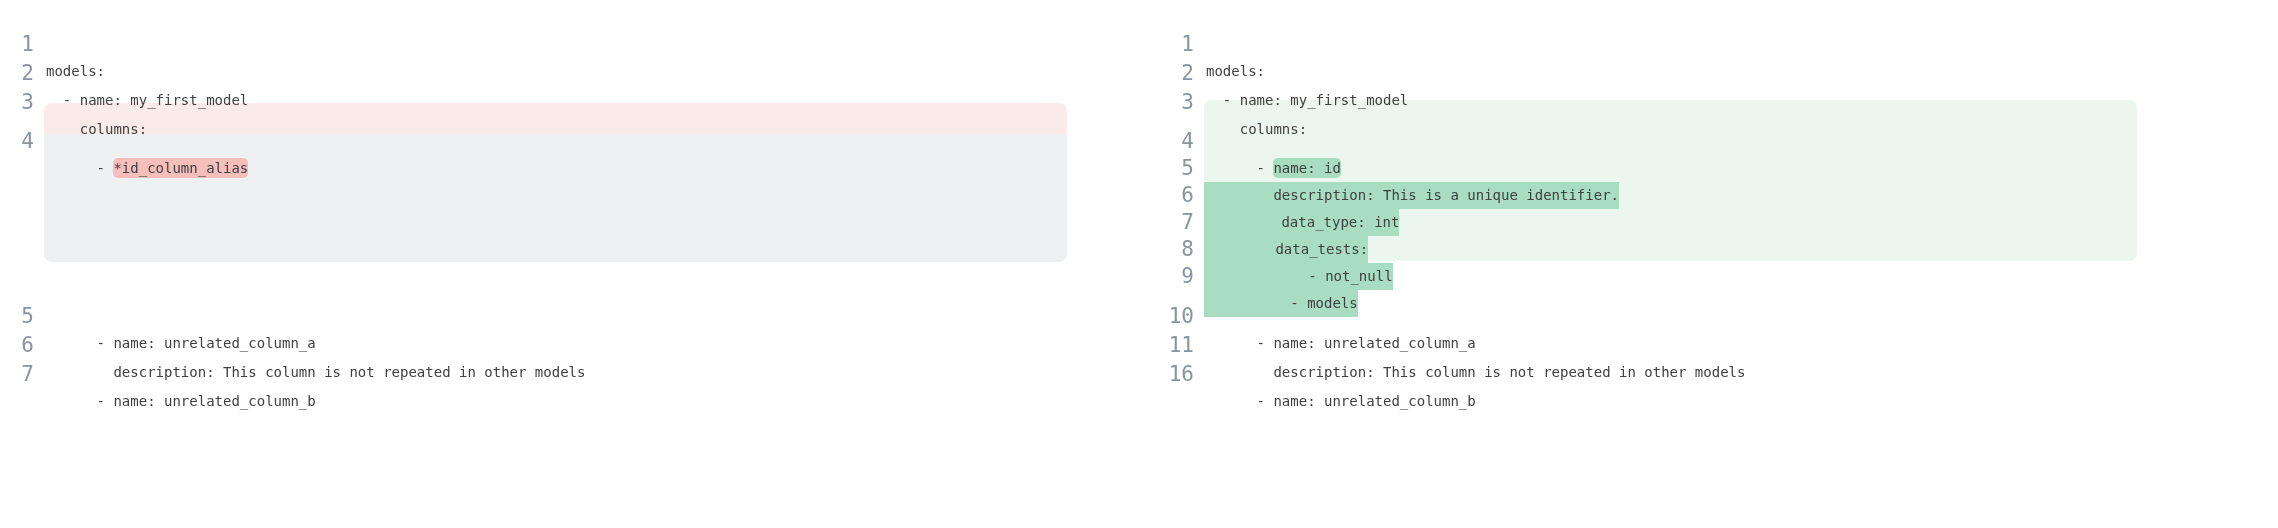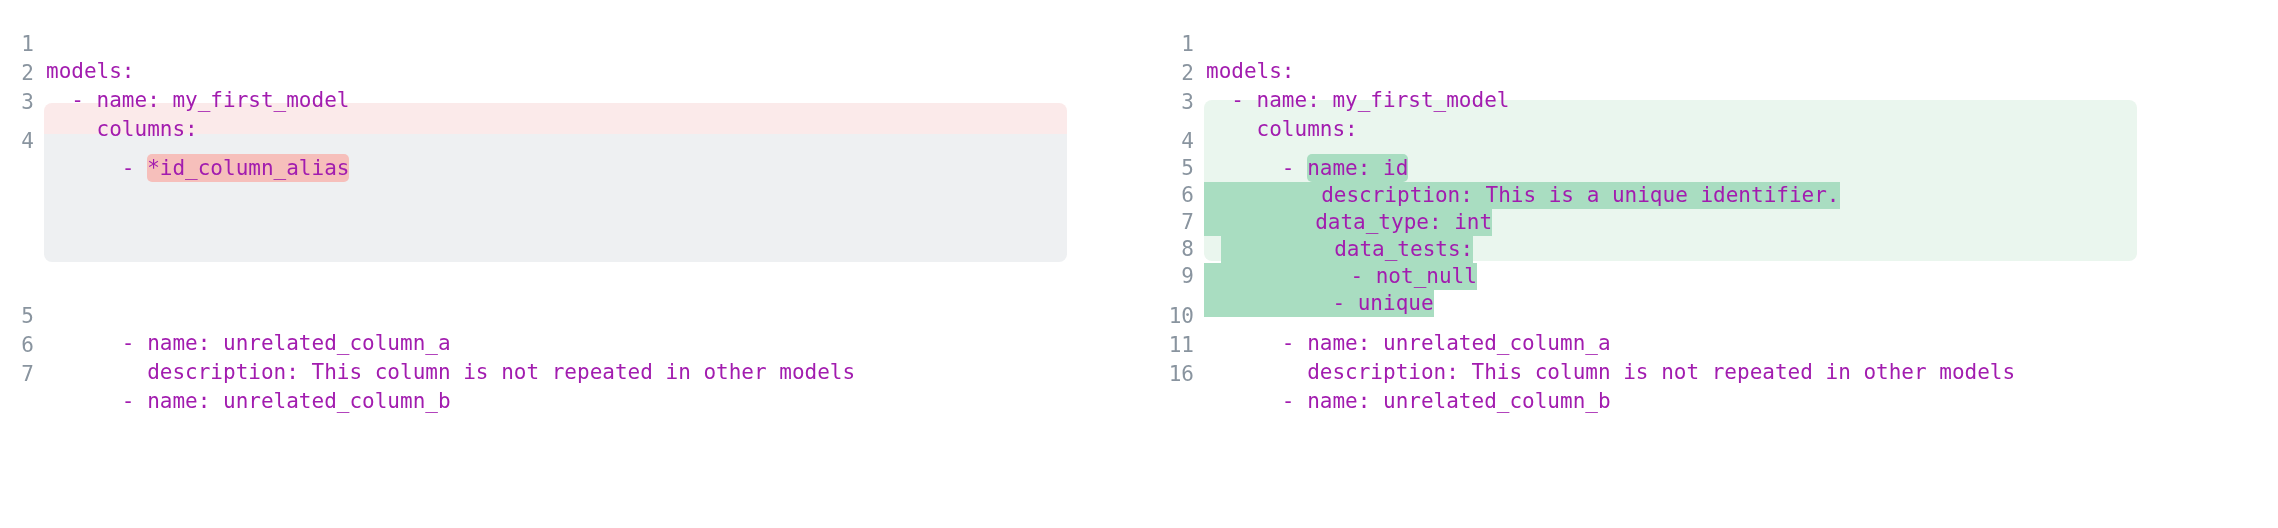--- a/index.html
+++ b/index.html
@@ -54,22 +54,22 @@
     position: absolute;
     width: 34px;
     text-align: right;
     color: #89949f;
     font-size: 21px;
     line-height: 27px;
     white-space: pre;
   }
   .code {
     position: absolute;
-    color: #a21caf;
-    font-size: 21px;
+    color: #404040;
+    font-size: 14px;
     line-height: 27px;
     white-space: pre;
   }
   .code .hl {
     border-radius: 5px;
     padding: 2px 0px;
   }
   .hl-removed { background: #f6bfbb; }
   .hl-added   { background: #a9ddc1; }
 
@@ -145,41 +145,41 @@
       <span class="code">    columns:</span>
     </div>
 
     <div class="row" style="top:101px;">
       <span class="lineno">4</span>
       <span class="code"><span>      - </span><span class="hl hl-added">name: id</span></span>
     </div>
 
     <div class="row" style="top:128px;">
       <span class="lineno">5</span>
-      <span class="code hl hl-added" style="left:74px; padding-left:16px;">        description: This is a unique identifier.</span>
+      <span class="code hl hl-added" style="left:74px; padding-left:2px;">        description: This is a unique identifier.</span>
     </div>
 
     <div class="row" style="top:155px;">
       <span class="lineno">6</span>
       <span class="code hl hl-added" style="left:74px; padding-left:10px;">        data_type: int</span>
     </div>
 
     <div class="row" style="top:182px;">
       <span class="lineno">7</span>
-      <span class="code hl hl-added" style="left:74px; padding-left:12px;margin-left:17px;">        data_tests:</span>
+      <span class="code hl hl-added" style="left:74px; padding-left:4px;">        data_tests:</span>
     </div>
 
     <div class="row" style="top:209px;">
       <span class="lineno">8</span>
       <span class="code hl hl-added" style="left:74px; padding-left:20px;">          - not_null</span>
     </div>
 
     <div class="row" style="top:236px;">
       <span class="lineno">9</span>
-      <span class="code hl hl-added" style="left:74px; padding-left:2px;">          - unique</span>
+      <span class="code hl hl-added" style="left:74px; padding-left:2px;">          - models</span>
     </div>
 
     <div class="row" style="top:276px;">
       <span class="lineno">10</span>
       <span class="code">      - name: unrelated_column_a</span>
     </div>
 
     <div class="row" style="top:305px;">
       <span class="lineno">11</span>
       <span class="code">        description: This column is not repeated in other models</span>

